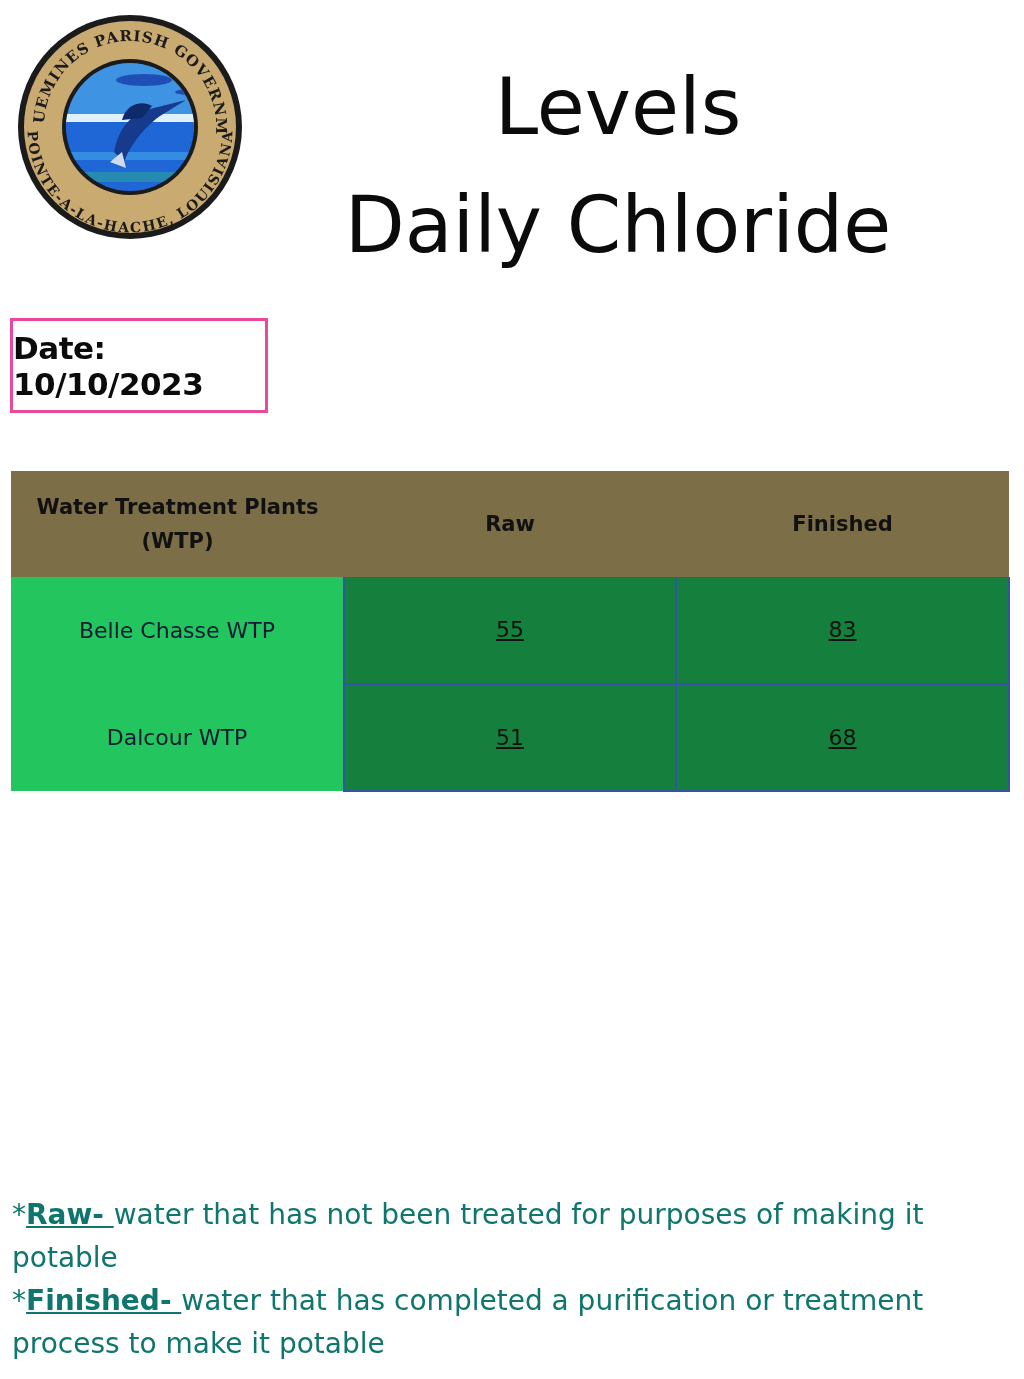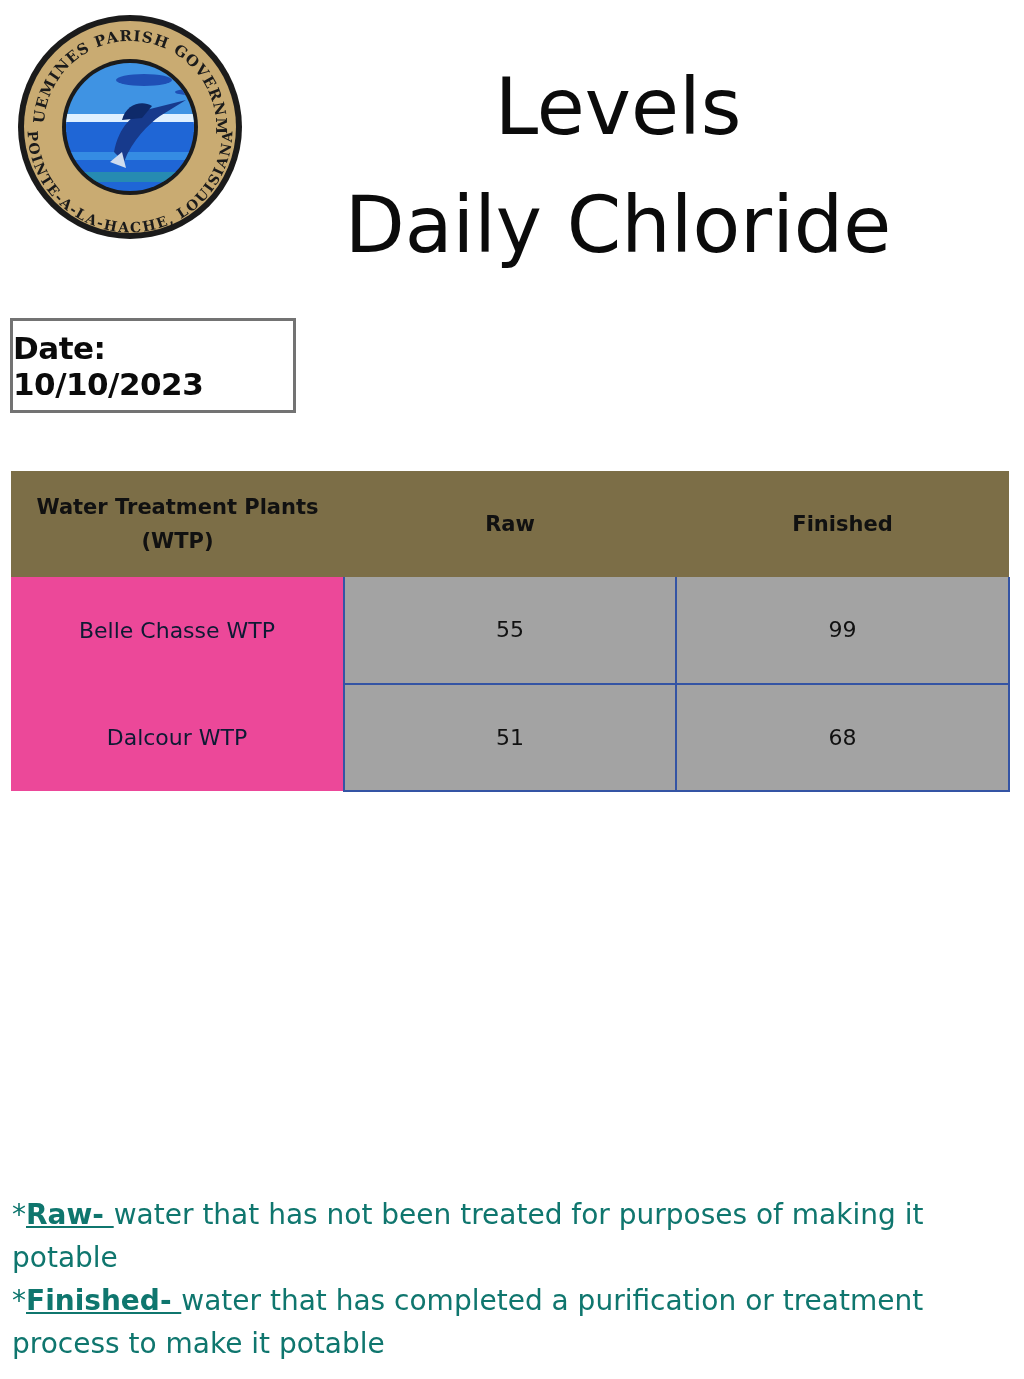--- a/index.html
+++ b/index.html
@@ -1,29 +1,29 @@
 <!DOCTYPE html>
 <html><head>
   <meta charset="utf-8">
   <style>
     html, body { margin:0; padding:0; background:#ffffff; }
     body { width:1024px; height:1379px; position:relative; overflow:hidden;
            font-family:"DejaVu Sans", sans-serif; color:#111; }
     .logo { position:absolute; left:14px; top:12px; width:232px; height:230px; }
     .title { position:absolute; left:300px; top:48px; width:636px; text-align:center;
              font-size:78px; line-height:118px; font-weight:500; letter-spacing:0px; color:#0b0b0b; }
-    .date-box { position:absolute; left:10px; top:318px; width:286px; height:95px;
-                border:3px solid #737373; box-sizing:border-box; display:flex; align-items:center; justify-content:center; }
+    .date-box { position:absolute; left:10px; top:318px; width:258px; height:95px;
+                border:3px solid #ec4899; box-sizing:border-box; display:flex; align-items:center; justify-content:center; }
     .date-box span { font-size:31px; font-weight:bold; color:#0b0b0b; letter-spacing:-0.5px; }
     .tbl { position:absolute; left:11px; top:471px; width:998px; border-collapse:collapse; table-layout:fixed; }
     .tbl th { background:#7c6e47; height:106px; font-size:21px; font-weight:bold; color:#111;
               text-align:center; vertical-align:middle; padding:0; line-height:34px; }
     .tbl td { height:105.5px; text-align:center; vertical-align:middle; font-size:22px; padding:0; }
-    .tbl td.plant { background:#ec4899; color:#0d1a33; }
-    .tbl td.val { background:#a3a3a3; border:2.5px solid #3454a4; color:#111; }
+    .tbl td.plant { background:#22c55e; color:#0d1a33; }
+    .tbl td.val { background:#15803d; border:2.5px solid #3454a4; color:#111;text-decoration:underline; }
     .tbl tr:first-child td.val { border-top:none; }
     .notes { position:absolute; left:12px; top:1193px; width:1000px; font-size:28px; line-height:43px; color:#0f766e; }
     .notes .term { font-weight:bold; text-decoration:underline; }
   </style>
 </head>
 <body>
 
 <div class="logo">
   <svg width="232" height="230" viewBox="0 0 232 230">
     <defs>
@@ -78,21 +78,21 @@
           <div style="width:300px;margin:0 auto;">Water Treatment Plants (WTP)</div>
         </th>
       <th>Raw</th>
       <th>Finished</th>
     </tr>
   </thead>
   <tbody>
     <tr>
       <td class="plant">Belle Chasse WTP</td>
       <td class="val">55</td>
-      <td class="val">99</td>
+      <td class="val">83</td>
     </tr>
     <tr>
       <td class="plant">Dalcour WTP</td>
       <td class="val">51</td>
       <td class="val">68</td>
     </tr>
   </tbody>
 </table>
 
 <div class="notes">

